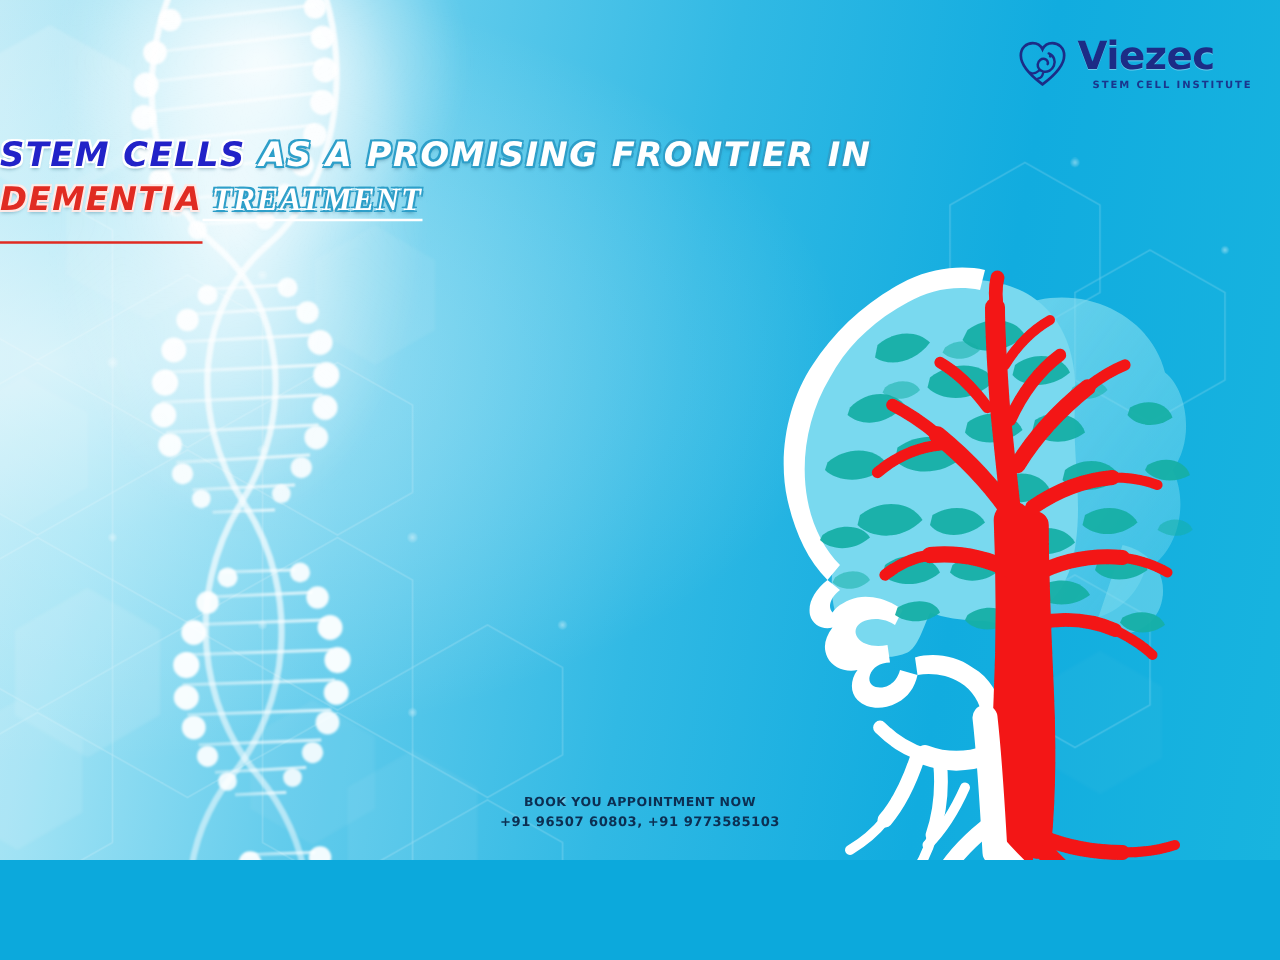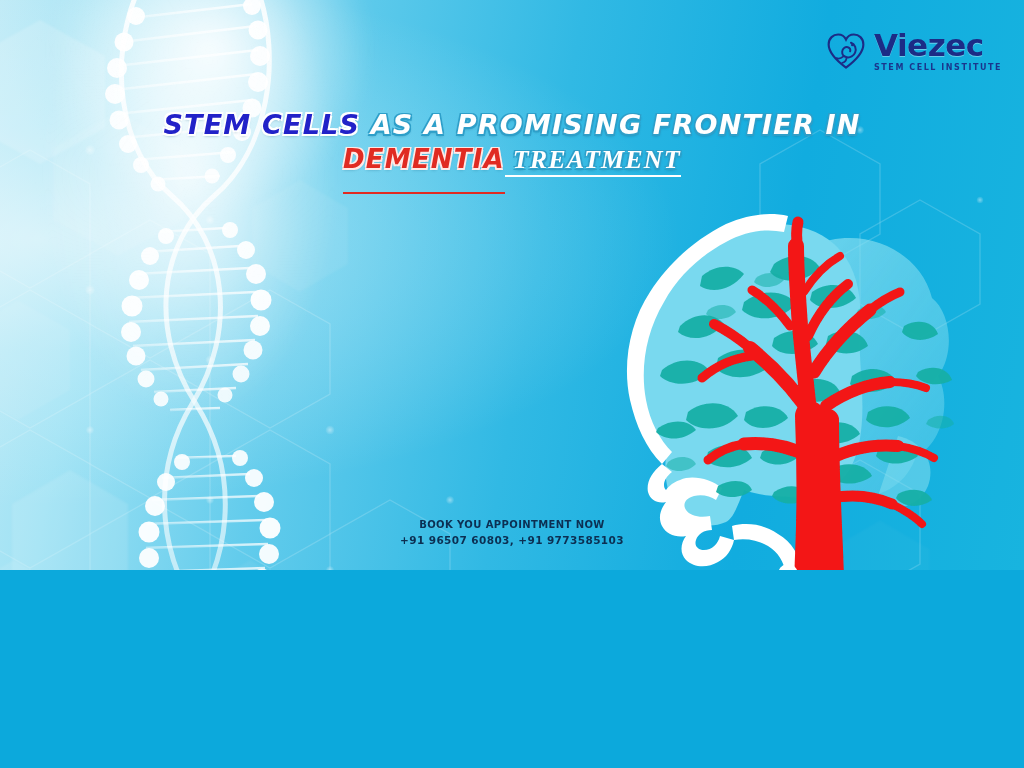--- a/index.html
+++ b/index.html
@@ -3,21 +3,21 @@
 <meta charset="utf-8">
 <title>Viezec Stem Cells Dementia Banner</title>
 <style>
   html,body{margin:0;padding:0;}
   body{
     width:1024px;height:768px;overflow:hidden;
     font-family:"Liberation Sans", sans-serif;
     background:#0CA9DC;
   }
   #poster{
-    position:relative;width:1024px;height:570px;overflow:hidden;
+    position:relative;width:1024px;height:688px;overflow:hidden;
     background:
       radial-gradient(120% 90% at 4% 42%, rgba(255,255,255,0.55) 0%, rgba(230,250,255,0.30) 22%, rgba(255,255,255,0.0) 52%),
       linear-gradient(100deg,#BFEAF6 0%, #9FE2F4 12%, #63CCEC 30%, #31B9E4 52%, #11ACDF 74%, #18B4DF 100%);
   }
 
   
   .bg-layer{position:absolute;inset:0;pointer-events:none;}
   .hexfield{opacity:.55;}
   .dnaglow{
     position:absolute;left:-40px;top:-60px;width:460px;height:900px;
@@ -38,27 +38,27 @@
   #logo .mark{width:40px;height:38px;flex:0 0 auto;}
   #logo .wordblock{display:flex;flex-direction:column;align-items:flex-start;line-height:1;}
   #logo .word{
     font-family:"DejaVu Sans", sans-serif;
     font-weight:700;font-size:31px;letter-spacing:-.5px;color:#1C2C86;
     text-shadow:0 1px 0 rgba(255,255,255,.35);
   }
   #logo .sub{
     font-family:"DejaVu Sans", sans-serif;
     font-size:8px;font-weight:700;letter-spacing:1.55px;color:#1C2C86;
-    margin-top:3px;opacity:.92;
+    margin-top:3px;opacity:.92;margin-left:12px;
   }
 
   
   #headline{
     position:absolute;left:0;right:0;top:108px;
-    text-align:center;
+    text-align:left;
   }
   .hl-line{
     font-family:"DejaVu Sans", sans-serif;
     font-weight:700;font-style:italic;
     font-size:27px;letter-spacing:1.2px;line-height:1.28;
     white-space:nowrap;
   }
   .hl-line.two{font-size:26px;}
   .tk{display:inline;}
   .tk-white{

